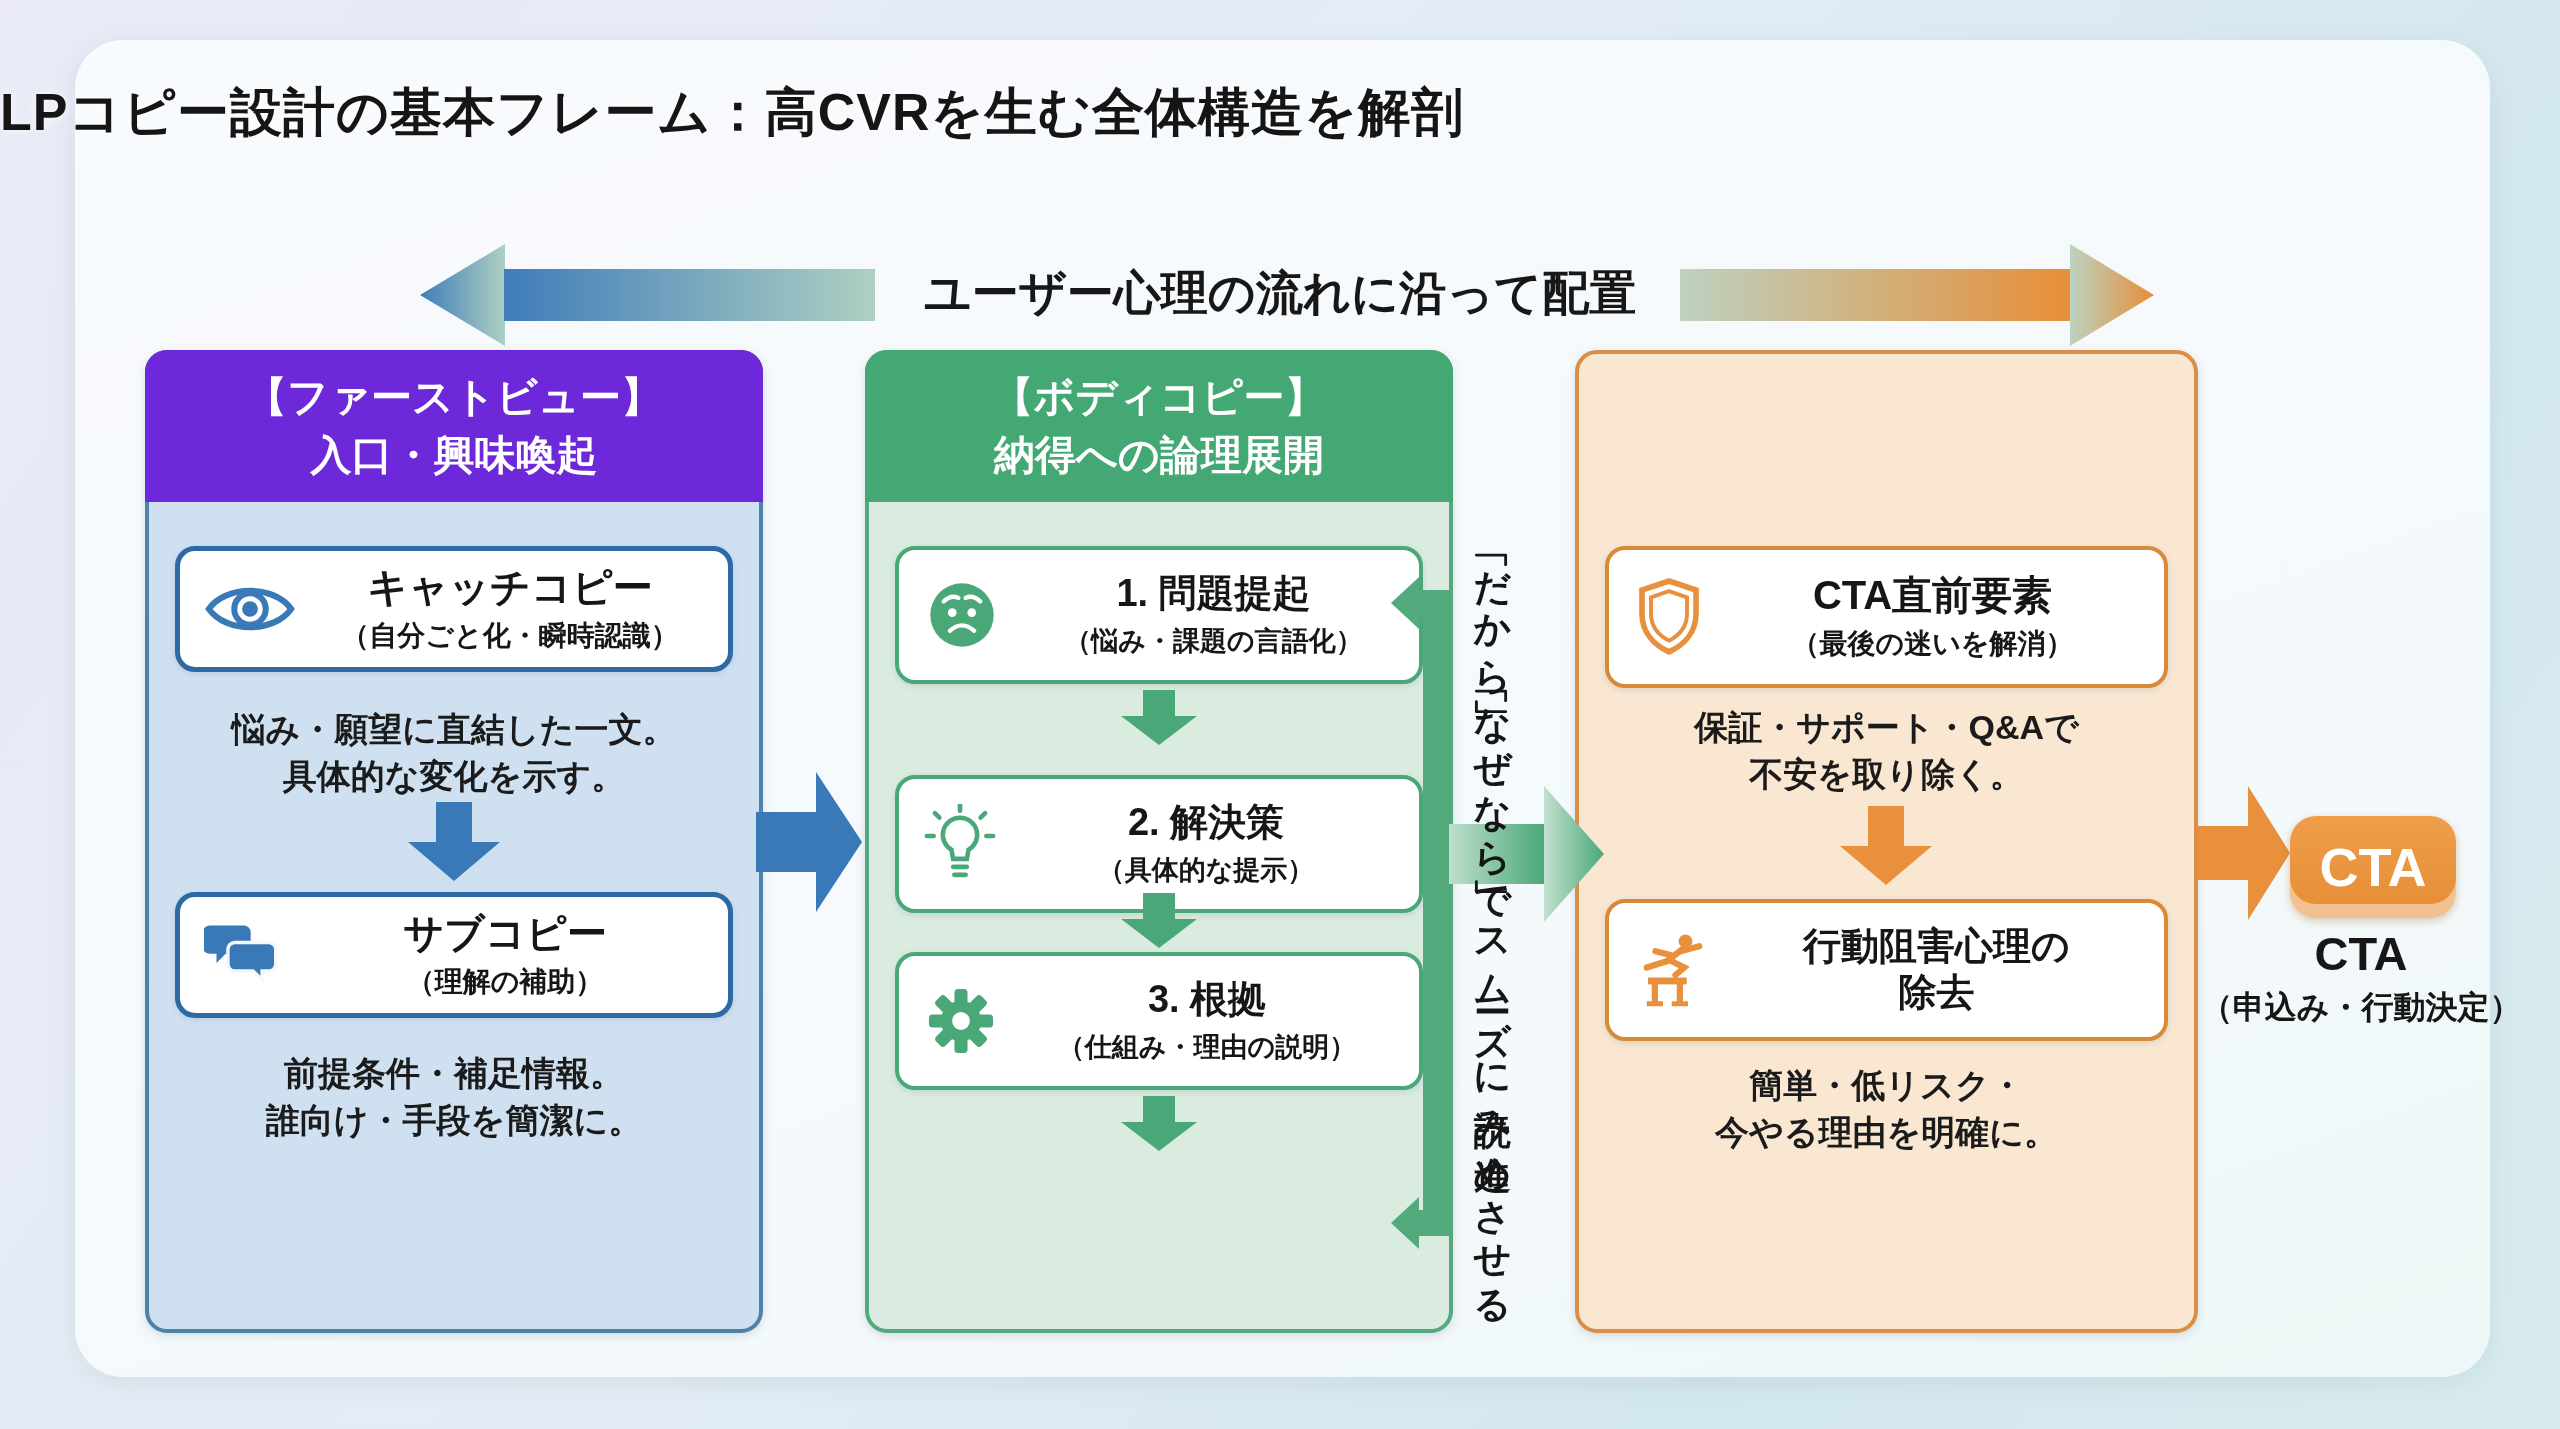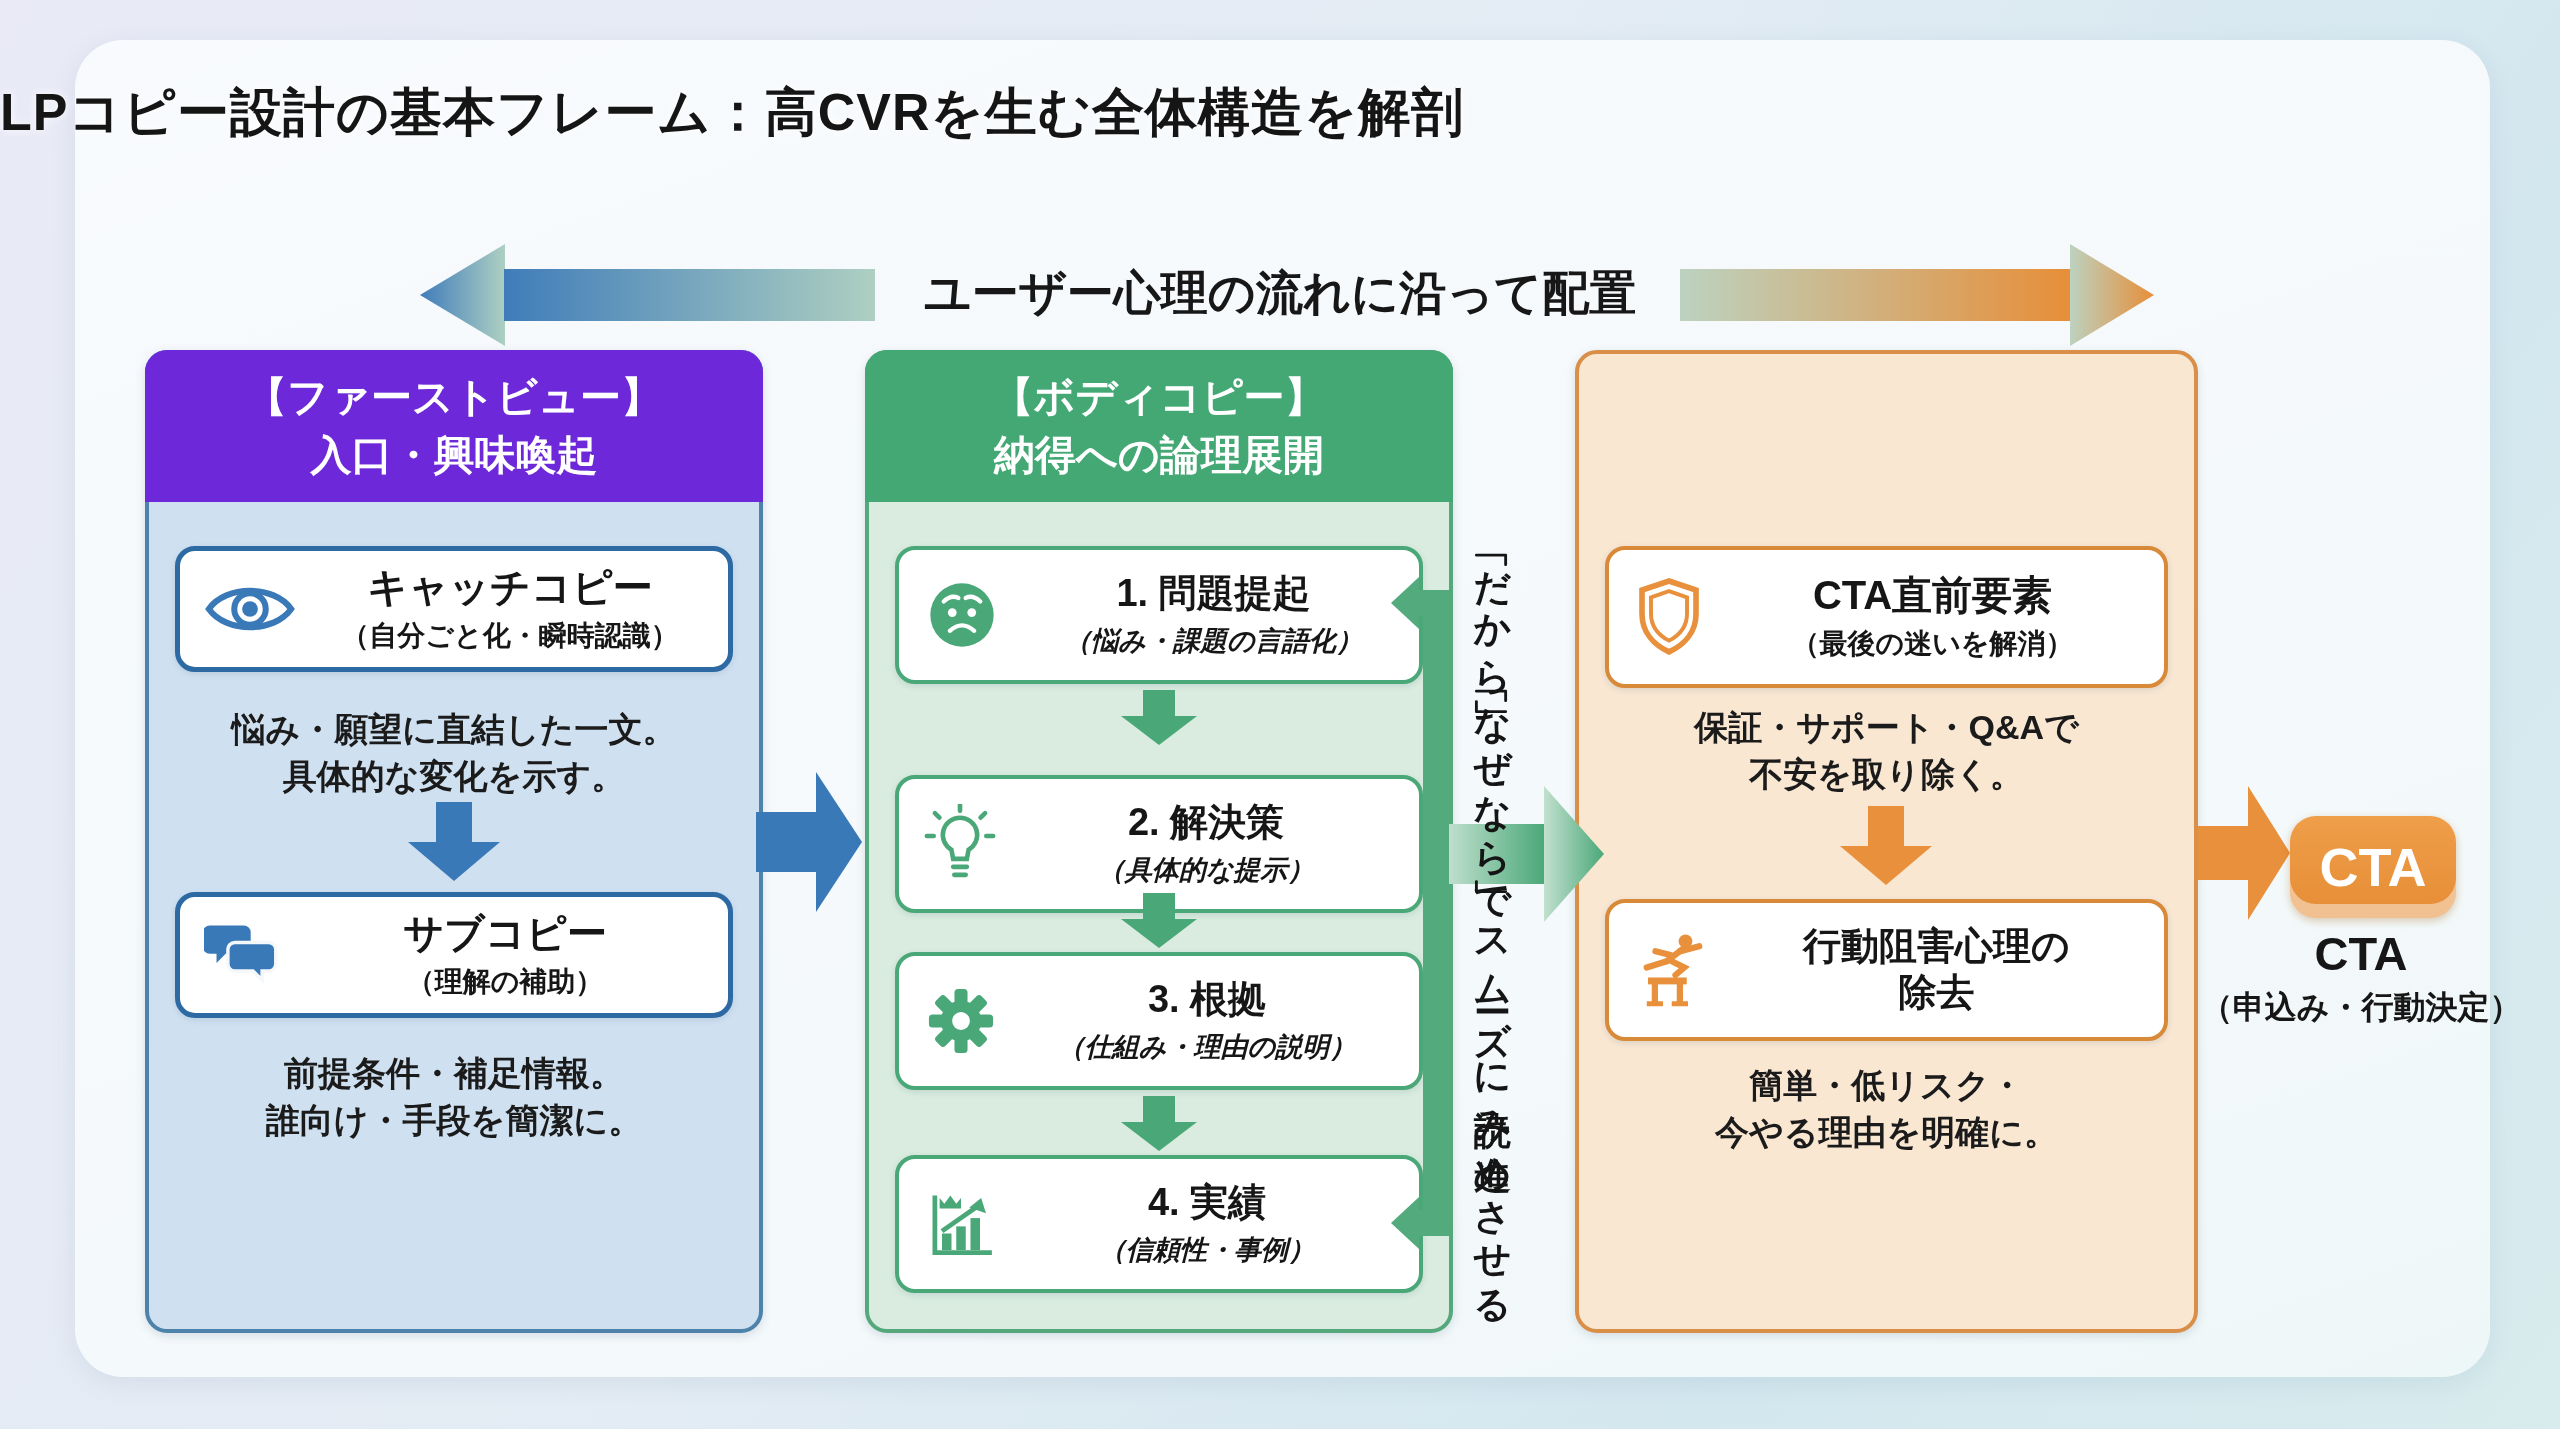--- a/index.html
+++ b/index.html
@@ -44,21 +44,21 @@
     box-shadow:0 2px 6px rgba(60,90,120,.15);
   }
   .card .icon{flex:0 0 auto;display:flex;align-items:center;justify-content:center;margin-right:14px;}
   .card .card-text{flex:1;text-align:center;}
   .card-title{font-size:40px;font-weight:800;line-height:1.2;}
   .card-sub{font-size:28px;font-weight:800;margin-top:6px;}
   .col-blue .card{width:558px;height:126px;border:5px solid #2d6aa3;}
   .col-green .card{width:528px;height:138px;border:4px solid #4aa878;}
   .col-orange .card{width:563px;height:142px;border:4px solid #d98a38;}
   .col-green .card-title{font-size:38px;}
-  .col-green .card-sub{font-size:27px;font-style:italic;}
+  .col-green .card-sub{font-size:27px;}
   .note{
     position:absolute;left:0;right:0;margin:0;text-align:center;
     font-size:34px;font-weight:800;line-height:1.38;color:#1b1b1b;
   }
   
   .loop-note{
     position:absolute;left:1456px;top:542px;height:800px;width:72px;z-index:3;
     writing-mode:vertical-rl;text-orientation:upright;
     font-size:37px;font-weight:800;letter-spacing:2px;line-height:72px;
     color:#151515;display:flex;align-items:center;
@@ -230,39 +230,20 @@
         <div class="card-title">3. 根拠</div>
         <div class="card-sub">（仕組み・理由の説明）</div>
       </div>
     </div>
 
     <svg class="abs" style="left:248px;top:742px;" width="84" height="56">
       <rect x="26" y="0" width="32" height="27" fill="#4aa878"></rect>
       <polygon points="4,26 80,26 42,55" fill="#4aa878"></polygon>
     </svg>
 
-    <div class="card" style="top:801px;">
-      <span class="icon">
-        <svg width="76" height="76" viewBox="0 0 64 64">
-          <path d="M10 8 V56 H58" stroke="#4aa878" stroke-width="4" fill="none"></path>
-          <g fill="#4aa878">
-            <rect x="16" y="40" width="8" height="14"></rect>
-            <rect x="28" y="34" width="8" height="20"></rect>
-            <rect x="40" y="27" width="8" height="27"></rect>
-            <polygon points="14,10 18,15 23,8 28,15 32,10 32,19 14,19"></polygon>
-          </g>
-          <path d="M16 38 L46 17" stroke="#4aa878" stroke-width="4" fill="none"></path>
-          <polygon points="49,10 53,23 39,18" fill="#4aa878"></polygon>
-        </svg>
-      </span>
-      <div class="card-text">
-        <div class="card-title">4. 実績</div>
-        <div class="card-sub">（信頼性・事例）</div>
-      </div>
-    </div>
   </section>
 
   <svg class="abs z2" style="left:1391px;top:565px;" width="62" height="700">
     <g fill="#53ab7d">
       <polygon points="0,38 28,12 28,64"></polygon>
       <rect x="27" y="25" width="31" height="26"></rect>
       <rect x="32" y="25" width="26" height="646"></rect>
       <rect x="27" y="645" width="31" height="26"></rect>
       <polygon points="0,658 28,632 28,684"></polygon>
     </g>

